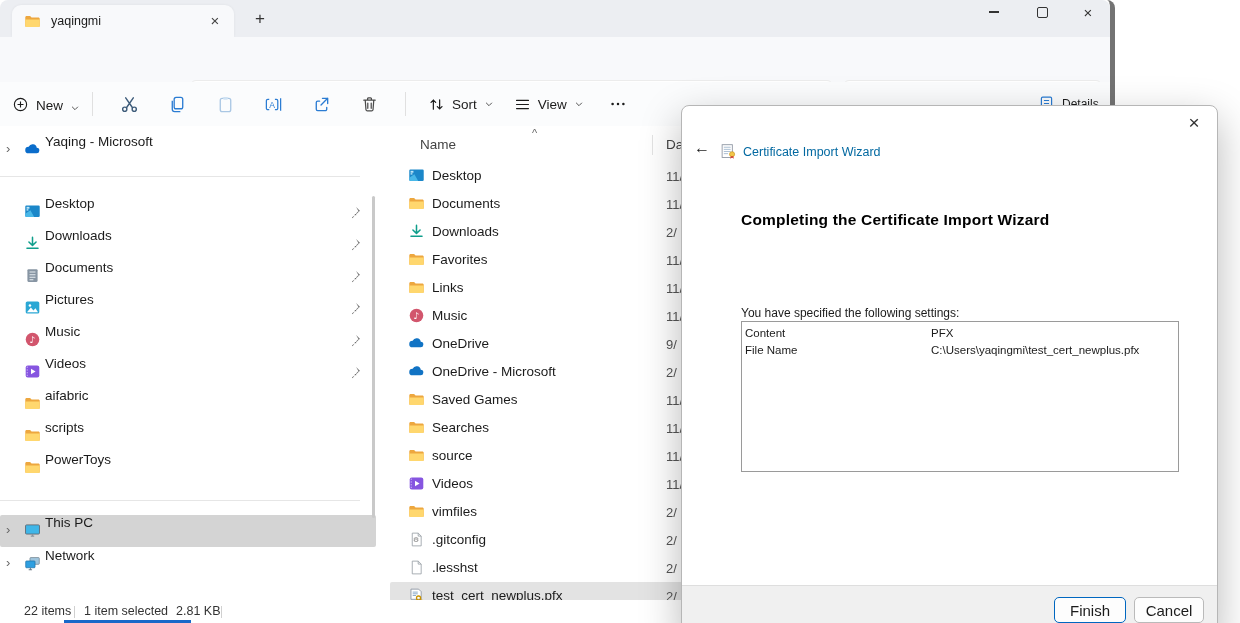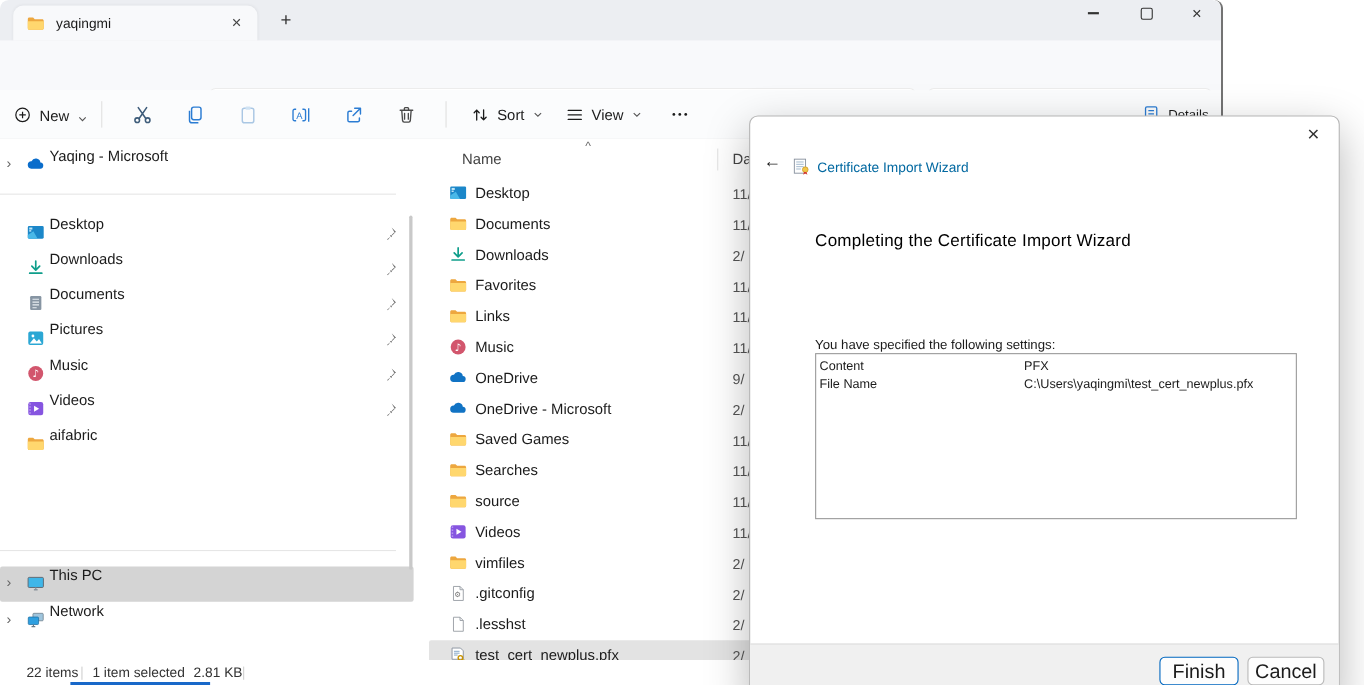--- a/index.html
+++ b/index.html
@@ -1,21 +1,21 @@
 <!DOCTYPE html>
 <html><head>
 <meta charset="utf-8">
 <style>
   html,body{margin:0;padding:0;background:#fff;width:1240px;height:623px;overflow:hidden;
     font-family:"Liberation Sans","DejaVu Sans",sans-serif;color:#1b1b1b;-webkit-font-smoothing:antialiased;}
   svg{display:block}
 
   
   .explorer{position:absolute;left:0;top:0;width:1110px;height:623px;background:#fff;
-    border-right:2px solid #737373;border-radius:8px 8px 0 0;}
+    border-right:5px solid #737373;border-radius:8px 8px 0 0;}
   
   .tabbar{position:absolute;left:0;top:0;right:0;height:37px;background:#eceef2;border-radius:8px 8px 0 0;}
   .tab{position:absolute;left:12px;top:5px;width:222px;height:32px;background:#f8f9fb;
     border-radius:9px 9px 0 0;display:flex;align-items:center;box-shadow:0 0 3px rgba(0,0,0,.06);}
   .tab-icon{margin-left:12px;width:17px;height:17px}
   .tab-label{margin-left:10px;font-size:12.5px;color:#1b1b1b}
   .tab-close{position:absolute;right:8px;top:5px;width:22px;height:22px;text-align:center;line-height:21px;
     font-size:15px;color:#444;border-radius:4px;cursor:default}
   .newtab{position:absolute;left:249px;top:8px;width:22px;height:22px;text-align:center;line-height:21px;
     font-size:17px;color:#333}
@@ -83,31 +83,31 @@
   .taskbar-sliver{position:absolute;left:64px;bottom:0;width:127px;height:3px;background:#1868c9;z-index:30}
 
   
   .dialog{position:absolute;left:681px;top:105px;width:535px;height:530px;background:#fff;
     border:1px solid #b6b6b6;border-radius:8px 8px 0 0;box-shadow:0 14px 40px rgba(0,0,0,.28);z-index:10}
   .dlg-close{position:absolute;right:10px;top:4px;width:26px;height:26px;text-align:center;line-height:25px;
     font-size:19px;font-weight:300;color:#333}
   .dlg-back{position:absolute;left:12px;top:33px;font-size:16px;color:#1b1b1b}
   .dlg-appicon{position:absolute;left:38px;top:37px;width:17px;height:17px}
   .dlg-title{position:absolute;left:61px;top:39px;font-size:12.5px;color:#0369a1}
-  .dlg-heading{position:absolute;left:59px;top:105px;font-size:15.5px;font-weight:normal;color:#000;letter-spacing:.2px}
+  .dlg-heading{position:absolute;left:59px;top:105px;font-size:15.5px;font-weight:bold;color:#000;letter-spacing:.2px}
   .dlg-intro{position:absolute;left:59px;top:162px;font-size:12px;color:#1b1b1b}
   .dlg-setlabel{position:absolute;left:59px;top:200px;font-size:12px;color:#1b1b1b}
   .setbox{position:absolute;left:59px;top:215px;width:436px;height:147px;border:1px solid #9a9a9a;background:#fff;
     overflow:hidden;padding-top:2px}
   .set-row{display:flex;height:17.5px;align-items:center;font-size:11.5px;color:#1b1b1b}
   .set-label{width:180px;flex:none;padding-left:3px;white-space:nowrap;overflow:hidden}
   .set-label.hl{background:#0078D7;color:#fff}
   .set-value{padding-left:6px;white-space:nowrap}
   .dlg-footer{position:absolute;left:0;right:0;top:479px;bottom:0;background:#f0f0f0;border-top:1px solid #dedede}
-  .btn{position:absolute;top:11px;height:24px;background:#fdfdfd;border-radius:5px;font-size:18px;color:#1b1b1b;
+  .btn{position:absolute;top:11px;height:24px;background:#fdfdfd;border-radius:5px;font-size:15px;color:#1b1b1b;
     display:flex;align-items:center;justify-content:center}
   .btn-finish{left:372px;width:70px;border:1px solid #0067c0}
   .btn-cancel{left:452px;width:68px;border:1px solid #bababa}
 </style>
 </head>
 <body>
 
 <div class="explorer">
 
   <div class="tabbar">
@@ -427,20 +427,38 @@
           </span>
       </div>
       <div class="side-item" style="top:262px">
         <span class="s-icon">
             <svg viewBox="0 0 20 20" width="17" height="17">
               <path d="M1.5 5.1c0-.9.7-1.6 1.6-1.6h4.1l1.7 1.7h8c.9 0 1.6.7 1.6 1.6v8.1c0 .9-.7 1.6-1.6 1.6H3.1c-.9 0-1.6-.7-1.6-1.6z" fill="#eda73f"></path>
               <path d="M1.5 7.5h17v7.4c0 .9-.7 1.6-1.6 1.6H3.1c-.9 0-1.6-.7-1.6-1.6z" fill="#ffd76e"></path>
             </svg>
           </span>
         <span class="s-label">aifabric</span>
+      </div>
+      <div class="side-item" style="top:294px">
+        <span class="s-icon">
+            <svg viewBox="0 0 20 20" width="17" height="17">
+              <path d="M1.5 5.1c0-.9.7-1.6 1.6-1.6h4.1l1.7 1.7h8c.9 0 1.6.7 1.6 1.6v8.1c0 .9-.7 1.6-1.6 1.6H3.1c-.9 0-1.6-.7-1.6-1.6z" fill="#eda73f"></path>
+              <path d="M1.5 7.5h17v7.4c0 .9-.7 1.6-1.6 1.6H3.1c-.9 0-1.6-.7-1.6-1.6z" fill="#ffd76e"></path>
+            </svg>
+          </span>
+        <span class="s-label">scripts</span>
+      </div>
+      <div class="side-item" style="top:326px">
+        <span class="s-icon">
+            <svg viewBox="0 0 20 20" width="17" height="17">
+              <path d="M1.5 5.1c0-.9.7-1.6 1.6-1.6h4.1l1.7 1.7h8c.9 0 1.6.7 1.6 1.6v8.1c0 .9-.7 1.6-1.6 1.6H3.1c-.9 0-1.6-.7-1.6-1.6z" fill="#eda73f"></path>
+              <path d="M1.5 7.5h17v7.4c0 .9-.7 1.6-1.6 1.6H3.1c-.9 0-1.6-.7-1.6-1.6z" fill="#ffd76e"></path>
+            </svg>
+          </span>
+        <span class="s-label">PowerToys</span>
       </div>
 
       <div class="sdiv" style="top:374px"></div>
 
       <div class="side-item side-sel" style="top:389px">
         <span class="s-chev">›</span>
         <span class="s-icon">
             <svg viewBox="0 0 20 20" width="17" height="17">
               <rect x="1.8" y="3.4" width="16.4" height="10.8" rx="1.2" fill="#3fb6e8" stroke="#5c6670" stroke-width="1"></rect>
               <path d="M8 16.6h4M10 14.2v2.4" stroke="#8b949c" stroke-width="1.4"></path>

